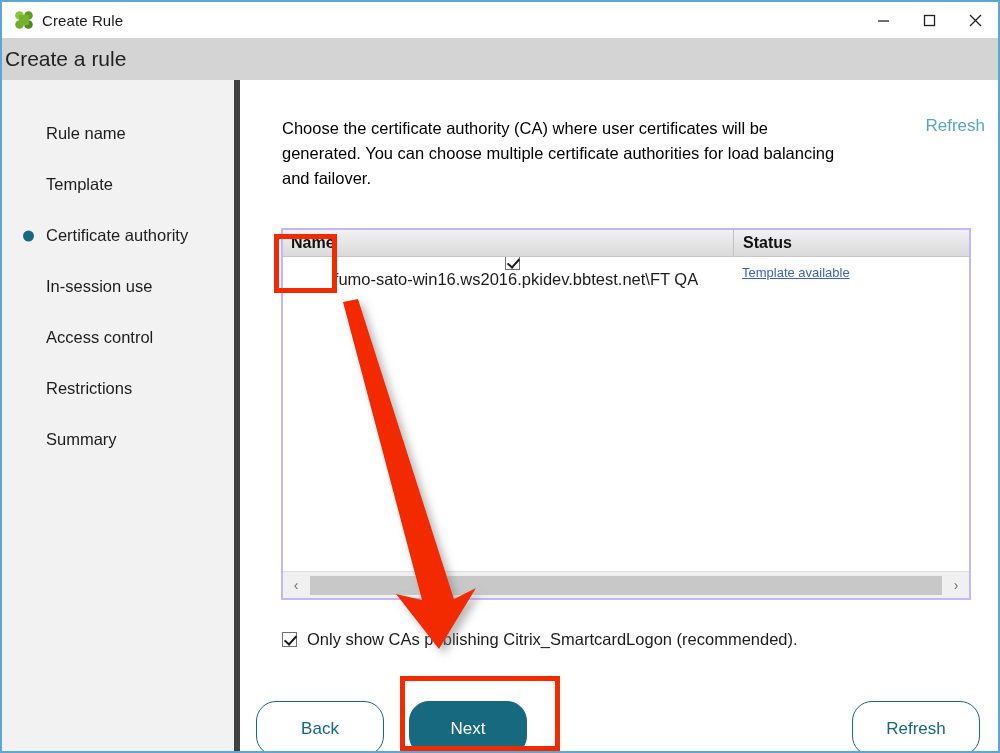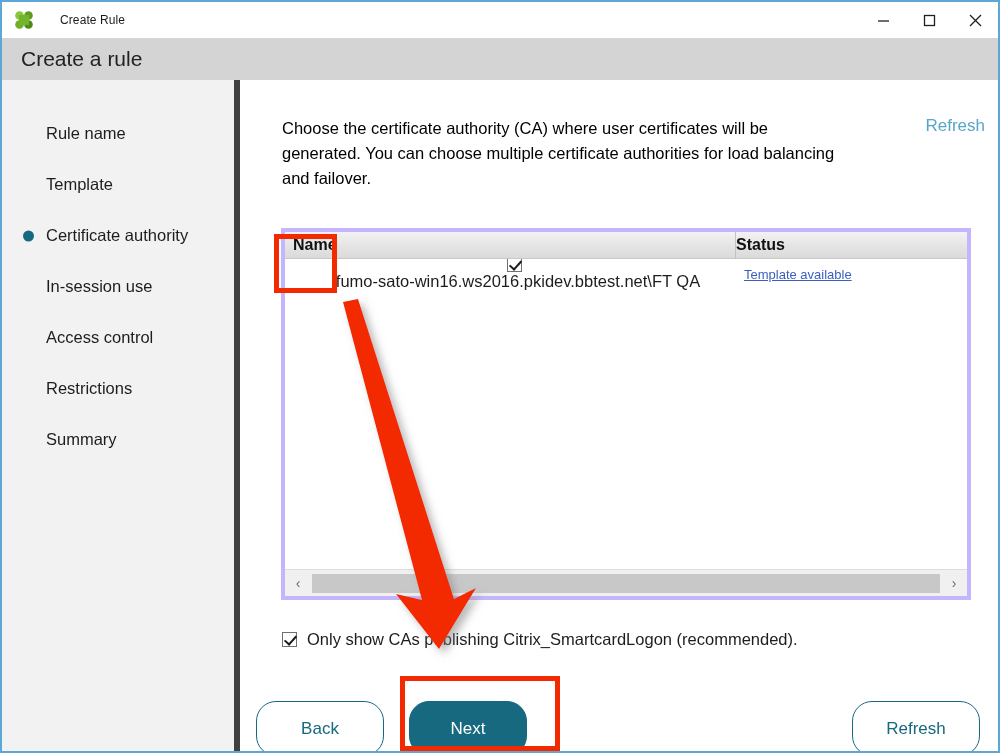--- a/index.html
+++ b/index.html
@@ -35,22 +35,22 @@
     display: flex;
     align-items: center;
   }
   #app-icon {
     margin-left: 12px;
     width: 20px; height: 20px;
     position: relative;
     flex: none;
   }
   #title-text {
-    margin-left: 26px;
-    font-size: 12px;
+    margin-left: 8px;
+    font-size: 15px;
     color: #1a1a1a;
     letter-spacing: 0.1px;
   }
   #winbtns {
     margin-left: auto;
     display: flex;
     height: 36px;
   }
   .winbtn {
     width: 46px;
@@ -66,21 +66,21 @@
     position: absolute;
     left: 0; top: 36px;
     width: 996px;
     height: 42px;
     background: #d4d4d4;
     display: flex;
     align-items: center;
     box-sizing: border-box;
   }
   #page-heading {
-    margin-left: 19px;
+    margin-left: 3px;
     font-size: 21px;
     color: #222222;
     font-weight: normal;
   }
 
   
   #sidebar {
     position: absolute;
     left: 0; top: 78px;
     width: 238px;
@@ -136,21 +136,21 @@
     color: #58a5c9;
     cursor: pointer;
   }
 
   
   #listbox {
     position: absolute;
     left: 40px; top: 148px;
     width: 690px;
     height: 372px;
-    border: 4px solid #c4b5fd;
+    border: 2px solid #c4b5fd;
     background: #ffffff;
     box-sizing: border-box;
     display: flex;
     flex-direction: column;
   }
   #list-head {
     height: 27px;
     background: linear-gradient(to bottom, #f2f2f2 0%, #e4e4e4 55%, #dadada 100%);
     border-bottom: 1px solid #c8c8c8;
     display: flex;
@@ -161,20 +161,21 @@
   .col-name {
     width: 450px;
     padding-left: 8px;
     font-size: 16px;
     font-weight: bold;
     color: #111111;
     box-sizing: border-box;
   }
   .col-status {
     flex: 1;
+    padding-left: 9px;
     font-size: 16px;
     font-weight: bold;
     color: #111111;
     border-left: 1px solid #c2c2c2;
     box-sizing: border-box;
     height: 27px;
     display: flex;
     align-items: center;
   }
   #list-body {

